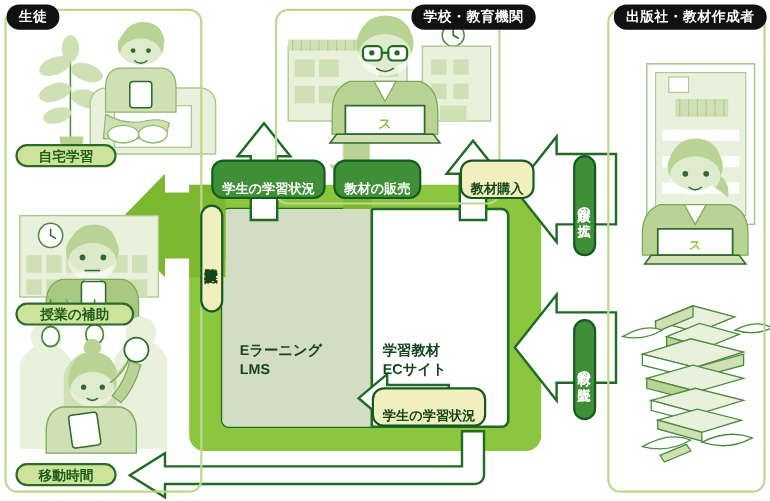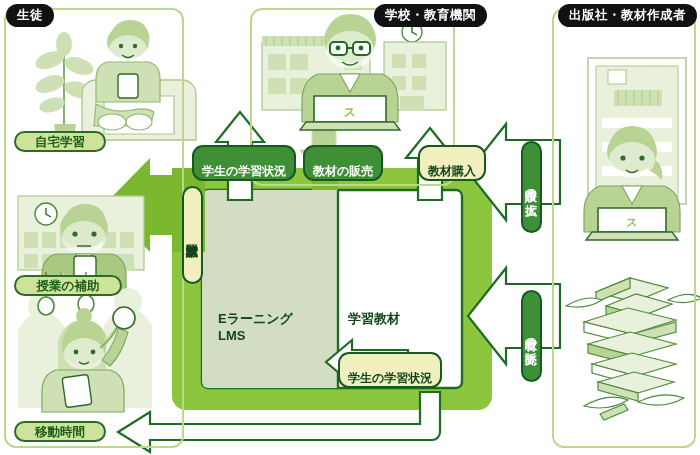--- a/index.html
+++ b/index.html
@@ -331,15 +331,16 @@
 
   <div class="flab cream h" style="left:338px;top:352px;">学生の学習状況</div>
 
 
   <div class="svc" style="left:218px;top:310px;width:112px;">
     <div>Eラーニング</div>
     <div>LMS</div>
   </div>
   <div class="svc" style="left:348px;top:310px;width:112px;">
     <div>学習教材</div>
+    <div>ECサイト</div>
   </div>
 
 </div>
 
 </body></html>

